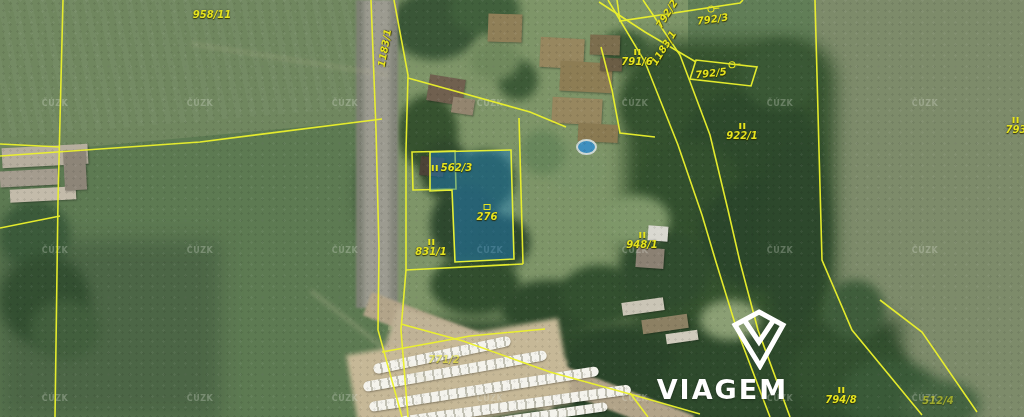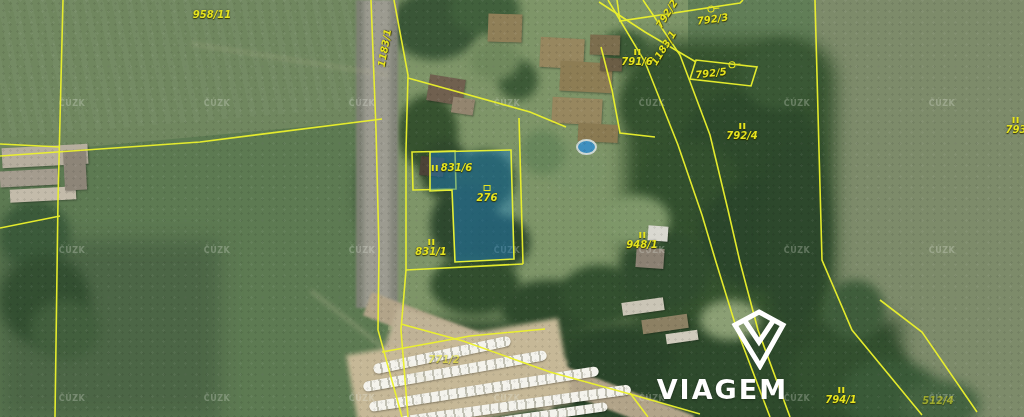--- a/index.html
+++ b/index.html
@@ -46,21 +46,21 @@
   }
   .icon-bars::before{left:0;} .icon-bars::after{right:0;}
   .icon-key{display:inline-block;width:7px;height:7px;border:1.6px solid #e6e41f;
     border-radius:50%;position:relative;box-sizing:border-box;}
   .icon-key::after{content:"";position:absolute;left:5px;top:1.5px;width:6px;height:1.6px;background:#e6e41f;}
   .icon-building{display:inline-block;width:7px;height:6px;border:1.4px solid #e6e41f;box-sizing:border-box;}
   
   .wm{
     position:absolute;z-index:8;color:rgba(235,238,228,.28);
     font:bold 8px "DejaVu Sans",sans-serif;letter-spacing:.5px;
-    transform:translate(-50%,-50%);pointer-events:none;margin-left:17px;
+    transform:translate(-50%,-50%);pointer-events:none;
   }
   
   #brand{position:absolute;left:648px;top:308px;width:140px;z-index:20;
     display:flex;flex-direction:column;align-items:flex-end;gap:4px;}
   #brand .logotext{
     color:#fff;font:bold 27px "DejaVu Sans",sans-serif;letter-spacing:2px;
     text-shadow:0 1px 3px rgba(0,0,0,.35);
   }
 </style>
 </head>
@@ -218,44 +218,44 @@
       <div class="plabel" style="left: 637px; top: 58px; transform: translate(-50%, -50%);">
         <span class="icon-bars"></span>
         <span>791/6</span>
       </div>
       <div class="plabel iprowr" style="left: 716px; top: 73px; transform: translate(-50%, -50%) rotate(-6deg);">
         <span class="icon-key" style="transform: translateY(-5px);"></span>
         <span>792/5</span>
       </div>
       <div class="plabel" style="left: 742px; top: 132px; transform: translate(-50%, -50%);">
         <span class="icon-bars"></span>
-        <span>792/4</span>
+        <span>922/1</span>
       </div>
       <div class="plabel iprow" style="left: 452px; top: 168px; transform: translate(-50%, -50%);">
         <span class="icon-bars"></span>
-        <span>831/6</span>
-      </div>
-      <div class="plabel" style="left: 487px; top: 194px; transform: translate(-50%, -50%);">
+        <span>562/3</span>
+      </div>
+      <div class="plabel" style="left: 487px; top: 213px; transform: translate(-50%, -50%);">
         <span class="icon-building"></span>
         <span>276</span>
       </div>
       <div class="plabel" style="left: 431px; top: 248px; transform: translate(-50%, -50%);">
         <span class="icon-bars"></span>
         <span>831/1</span>
       </div>
       <div class="plabel" style="left: 642px; top: 241px; transform: translate(-50%, -50%);">
         <span class="icon-bars"></span>
         <span>948/1</span>
       </div>
       <div class="plabel faint" style="left: 444px; top: 360px; transform: translate(-50%, -50%);">
         <span>771/2</span>
       </div>
       <div class="plabel" style="left: 841px; top: 396px; transform: translate(-50%, -50%);">
         <span class="icon-bars"></span>
-        <span>794/1</span>
+        <span>794/8</span>
       </div>
       <div class="plabel faint" style="left: 938px; top: 401px; transform: translate(-50%, -50%);">
         <span>512/4</span>
       </div>
       <div class="plabel" style="left: 1016px; top: 126px; transform: translate(-50%, -50%);">
         <span class="icon-bars"></span>
         <span>793</span>
       </div>
     </div>
 

